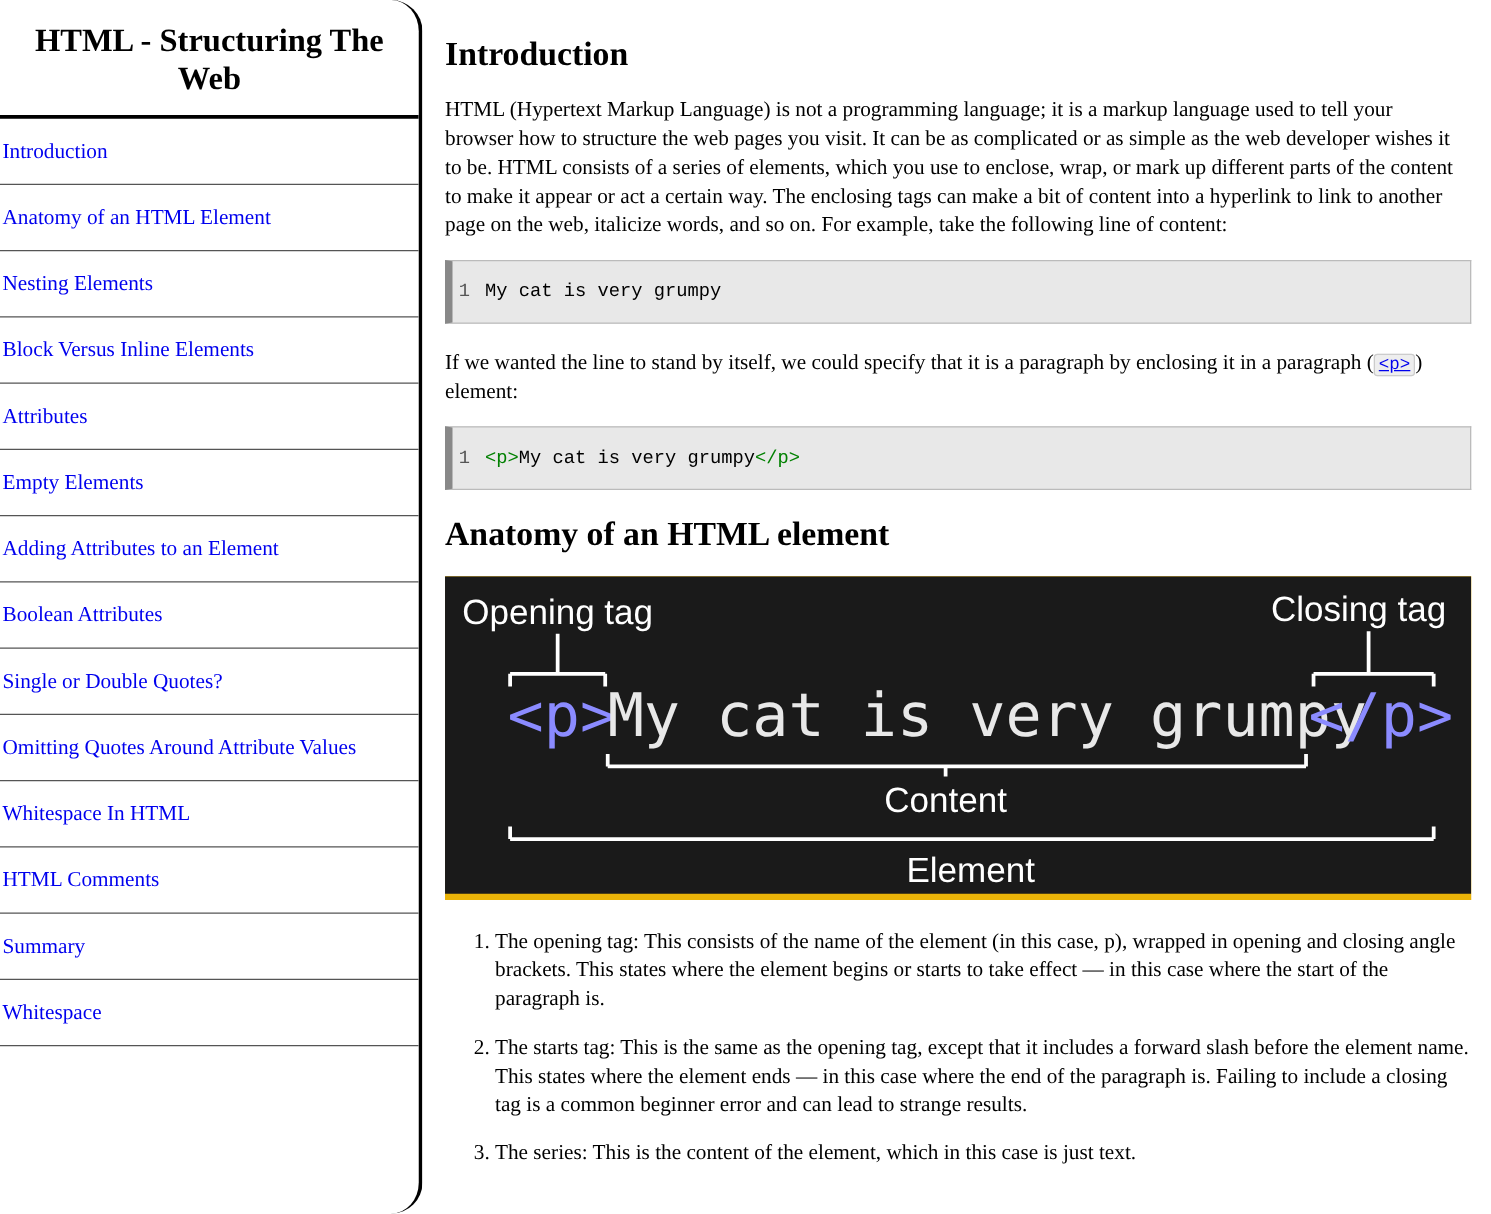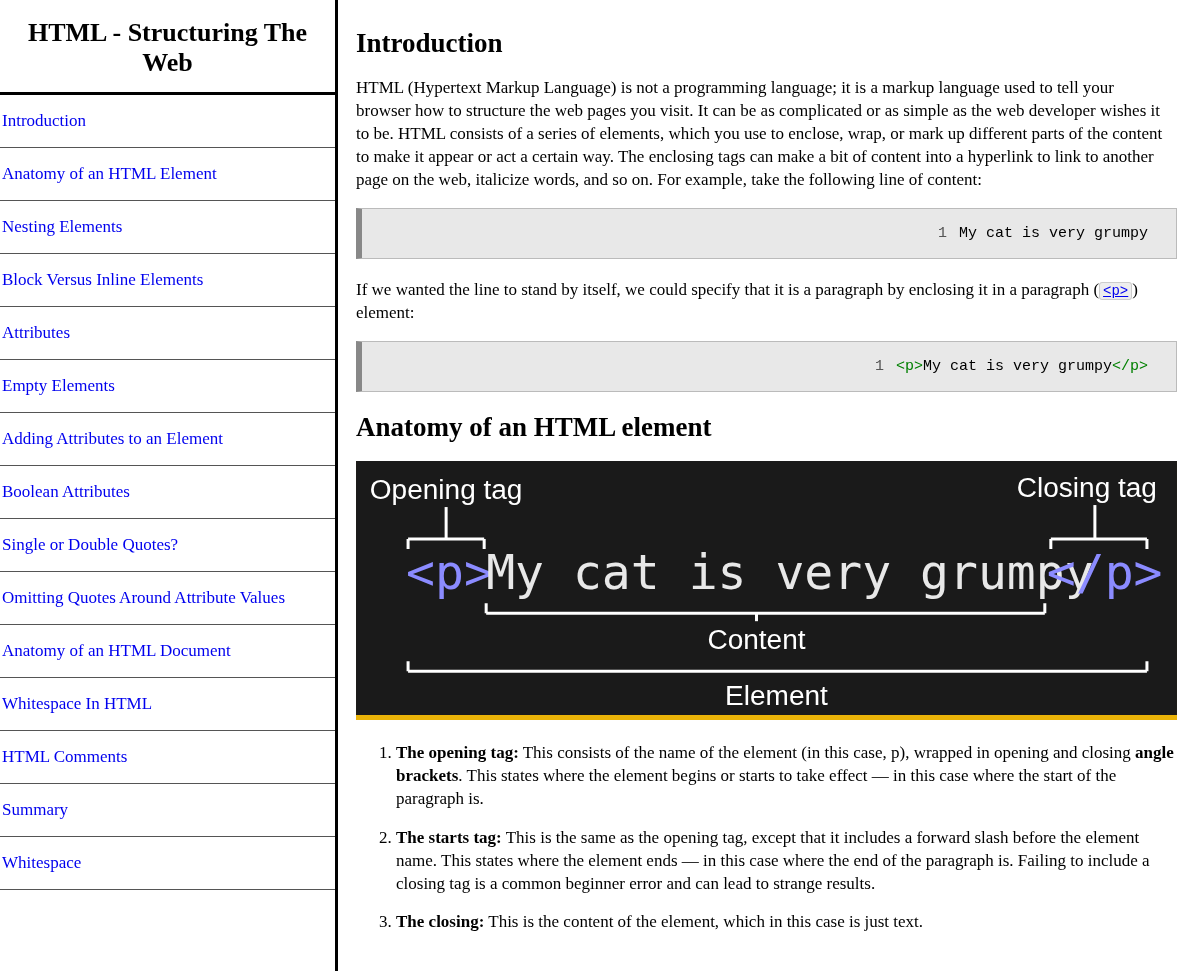--- a/index.html
+++ b/index.html
@@ -14,20 +14,21 @@
   display: flex;
   width: 1193px;
   height: 971px;
   overflow: hidden;
 }
 .sidebar {
   width: 338px;
   border-right: 3px solid #000;
   flex-shrink: 0;
   overflow-y: auto;
+  border-radius: 25px;
 }
 .sidebar-title {
   font-size: 26px;
   font-weight: bold;
   text-align: center;
   padding: 18px 4px 14px 4px;
   border-bottom: 3px solid #000;
 }
 .nav-item {
   display: block;
@@ -49,26 +50,25 @@
   margin: 10px 0 18px 0;
 }
 p.body {
   margin: 0 11px 10px 0;
   line-height: 1.35;
 }
 .codeblock {
   border: 1px solid #bbb;
   border-left: 6px solid #888;
   background: #e8e8e8;
-  padding: 16px 28px;
+  padding: 16px 5px;
   margin: 16px 0 20px 0;
   font-family: 'Courier New', monospace;
   font-size: 15px;
   white-space: pre;
-  text-align: right;
 }
 .codeblock .ln { color: #555; margin-right: 12px; }
 .codeblock .tag { color: #008000; }
 .inline-code {
   background: #eee;
   border: 1px solid #ccc;
   border-radius: 3px;
   padding: 0 3px;
   font-family: 'Courier New', monospace;
   color: #0000ee;
@@ -80,39 +80,38 @@
   position: relative;
   margin: 18px 0 22px 0;
 }
 ol.parts {
   padding-left: 40px;
 }
 ol.parts li {
   margin-bottom: 16px;
   line-height: 1.35;
 }
-ol.parts strong { font-weight: bold; }
+ol.parts strong { font-weight: normal; }
 </style>
 </head>
 <body>
 
 <div class="layout">
   <nav class="sidebar">
     <div class="sidebar-title">HTML - Structuring The Web</div>
     <a class="nav-item">Introduction</a>
     <a class="nav-item">Anatomy of an HTML Element</a>
     <a class="nav-item">Nesting Elements</a>
     <a class="nav-item">Block Versus Inline Elements</a>
     <a class="nav-item">Attributes</a>
     <a class="nav-item">Empty Elements</a>
     <a class="nav-item">Adding Attributes to an Element</a>
     <a class="nav-item">Boolean Attributes</a>
     <a class="nav-item">Single or Double Quotes?</a>
     <a class="nav-item">Omitting Quotes Around Attribute Values</a>
-    <a class="nav-item">Anatomy of an HTML Document</a>
     <a class="nav-item">Whitespace In HTML</a>
     <a class="nav-item">HTML Comments</a>
     <a class="nav-item">Summary</a>
     <a class="nav-item">Whitespace</a>
   </nav>
 
   <main class="main">
     <h2 class="section">Introduction</h2>
     <p class="body">HTML (Hypertext Markup Language) is not a programming language; it is a markup language used to tell your browser how to structure the web pages you visit. It can be as complicated or as simple as the web developer wishes it to be. HTML consists of a series of elements, which you use to enclose, wrap, or mark up different parts of the content to make it appear or act a certain way. The enclosing tags can make a bit of content into a hyperlink to link to another page on the web, italicize words, and so on. For example, take the following line of content:</p>
 
@@ -151,17 +150,17 @@
 
 
     <ol class="parts">
       <li>
         <strong>The opening tag:</strong><span> This consists of the name of the element (in this case, p), wrapped in opening and closing </span><strong>angle brackets</strong><span>. This states where the element begins or starts to take effect — in this case where the start of the paragraph is.</span>
       </li>
       <li>
         <strong>The starts tag:</strong><span> This is the same as the opening tag, except that it includes a forward slash before the element name. This states where the element ends — in this case where the end of the paragraph is. Failing to include a closing tag is a common beginner error and can lead to strange results.</span>
       </li>
       <li>
-        <strong>The closing:</strong><span> This is the content of the element, which in this case is just text.</span>
+        <strong>The series:</strong><span> This is the content of the element, which in this case is just text.</span>
       </li>
     </ol>
   </main>
 </div>
 
 </body></html>

